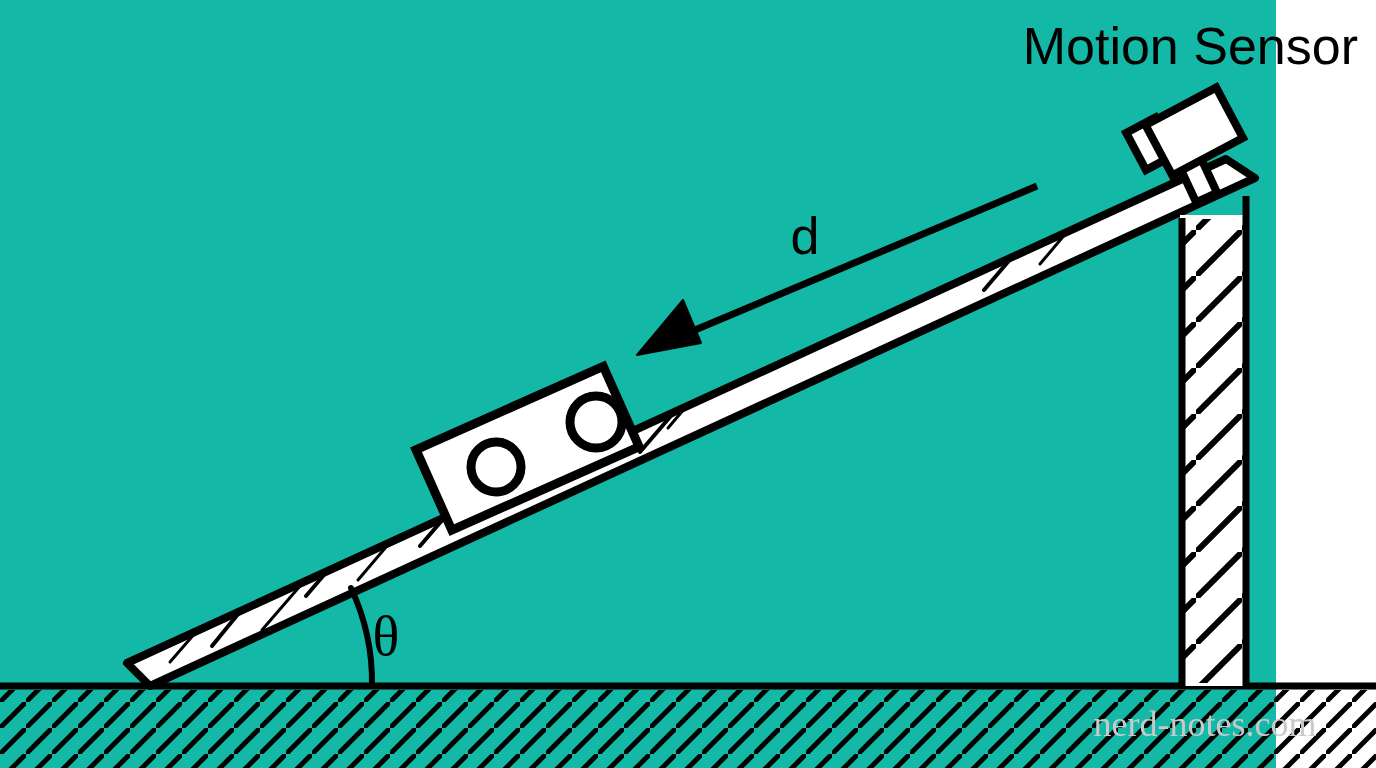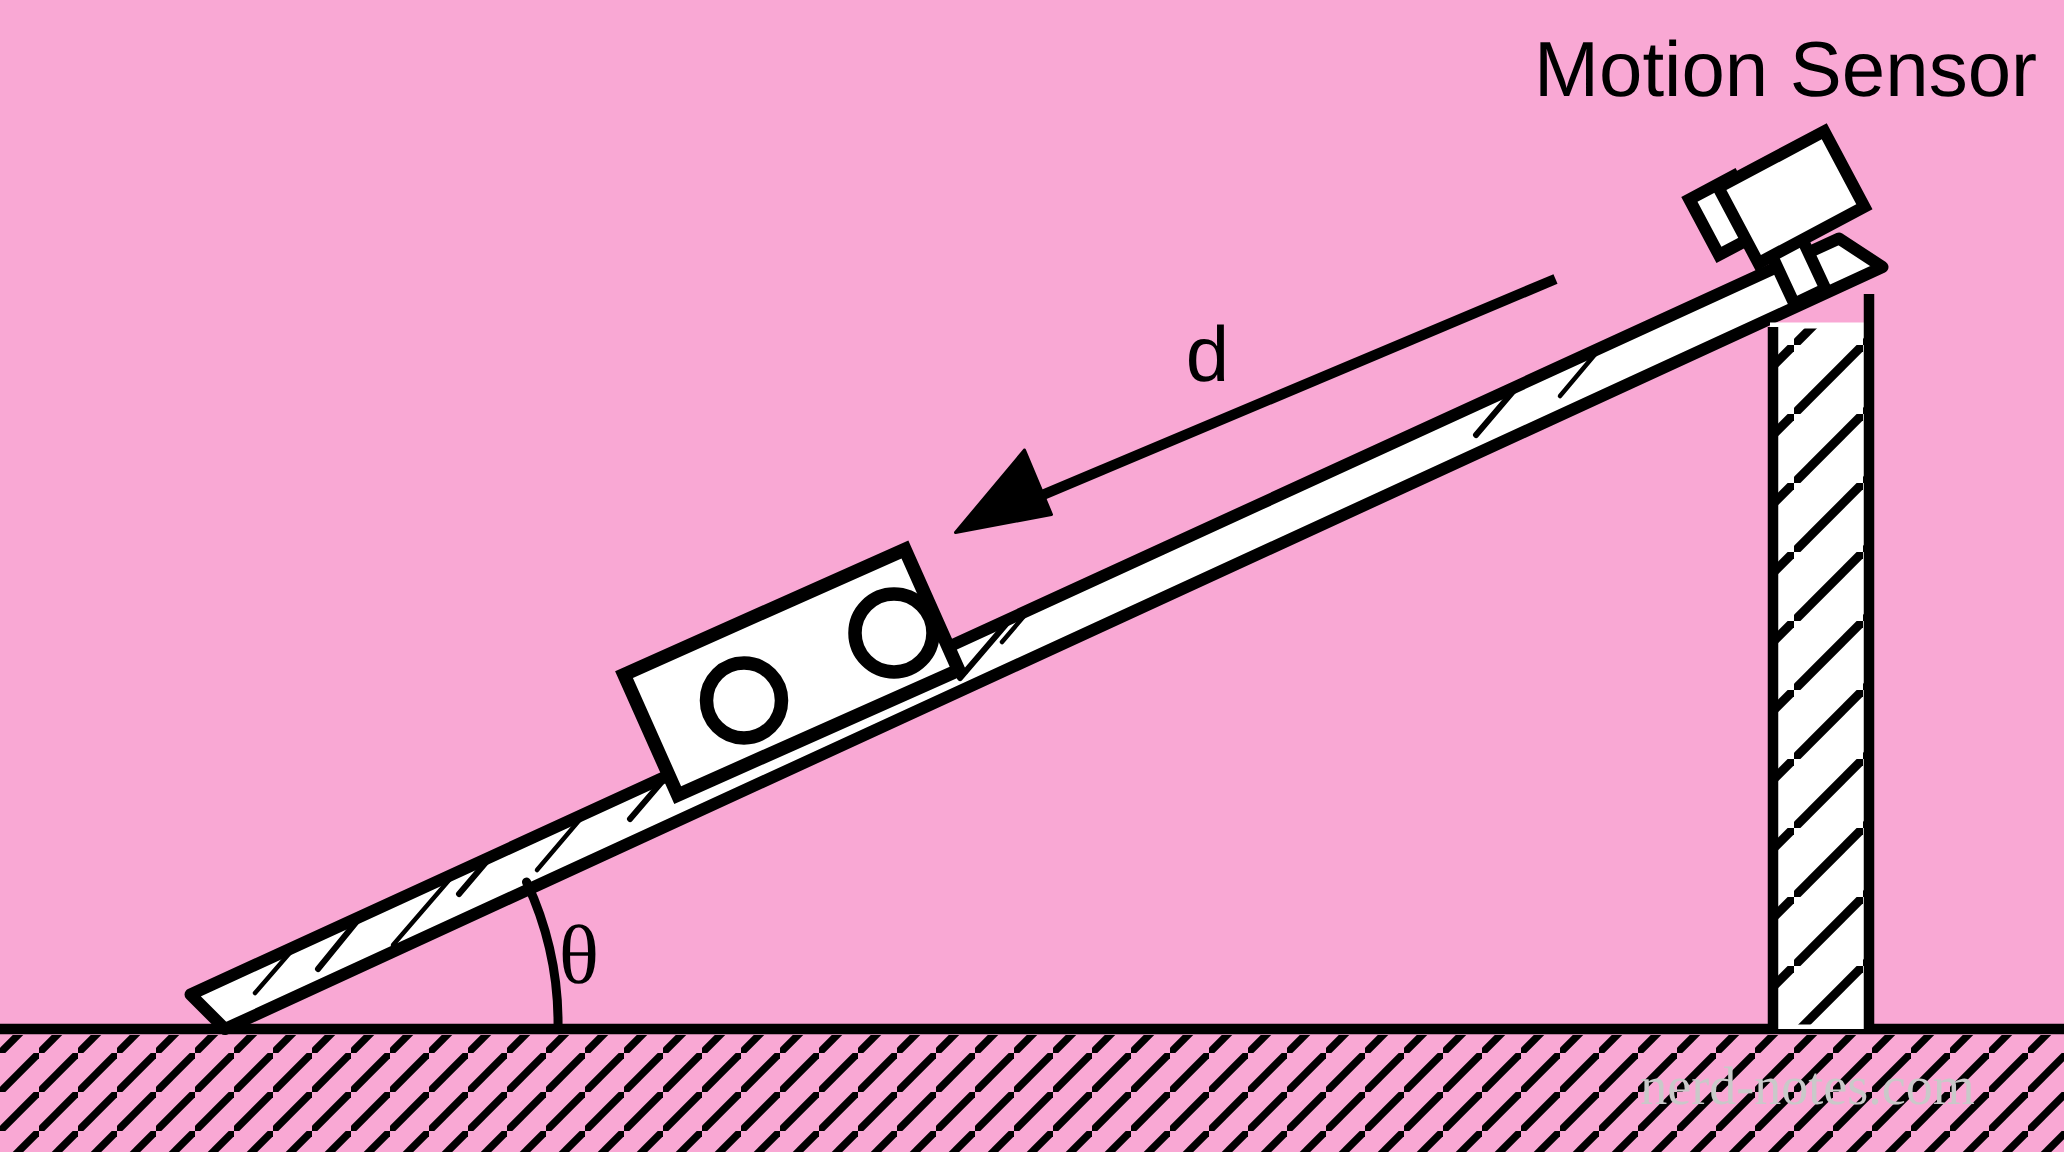--- a/index.html
+++ b/index.html
@@ -9,23 +9,23 @@
     background: #ffffff;
   }
   body {
     width: 1376px;
     height: 768px;
     overflow: hidden;
     font-family: "Liberation Sans", sans-serif;
   }
   #stage {
     position: relative;
-    width: 1376px;
+    width: 1276px;
     height: 768px;
-    background: #f9a8d4;
+    background: #14b8a6;
   }
   #diagram {
     position: absolute;
     top: 0;
     left: 0;
     width: 1376px;
     height: 768px;
     display: block;
   }
   .title-text {

